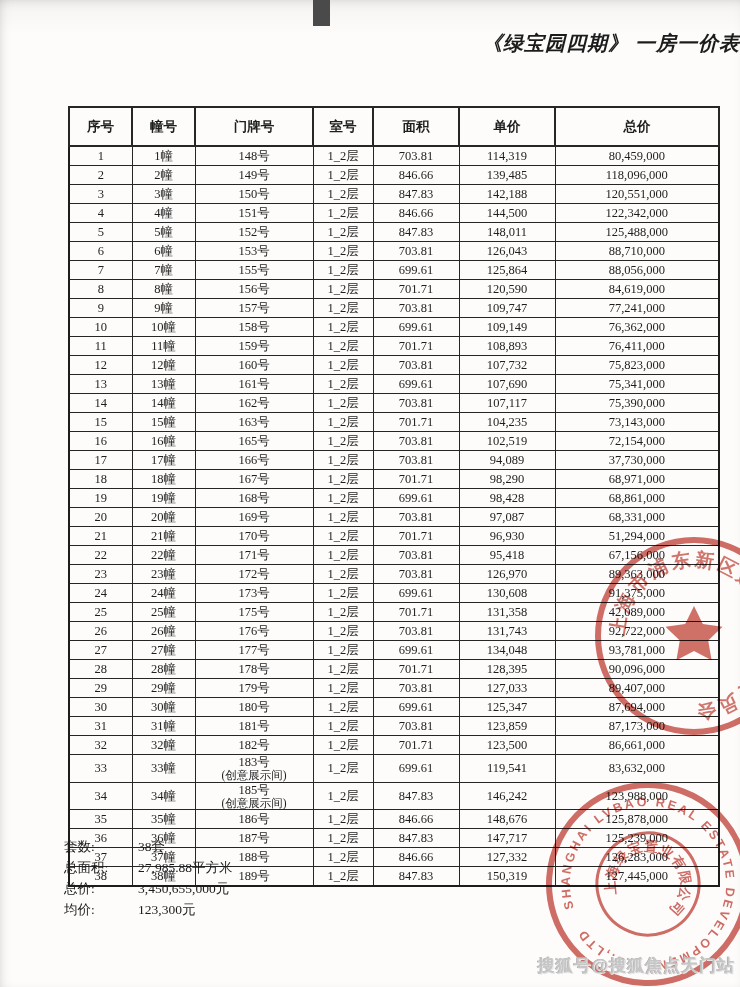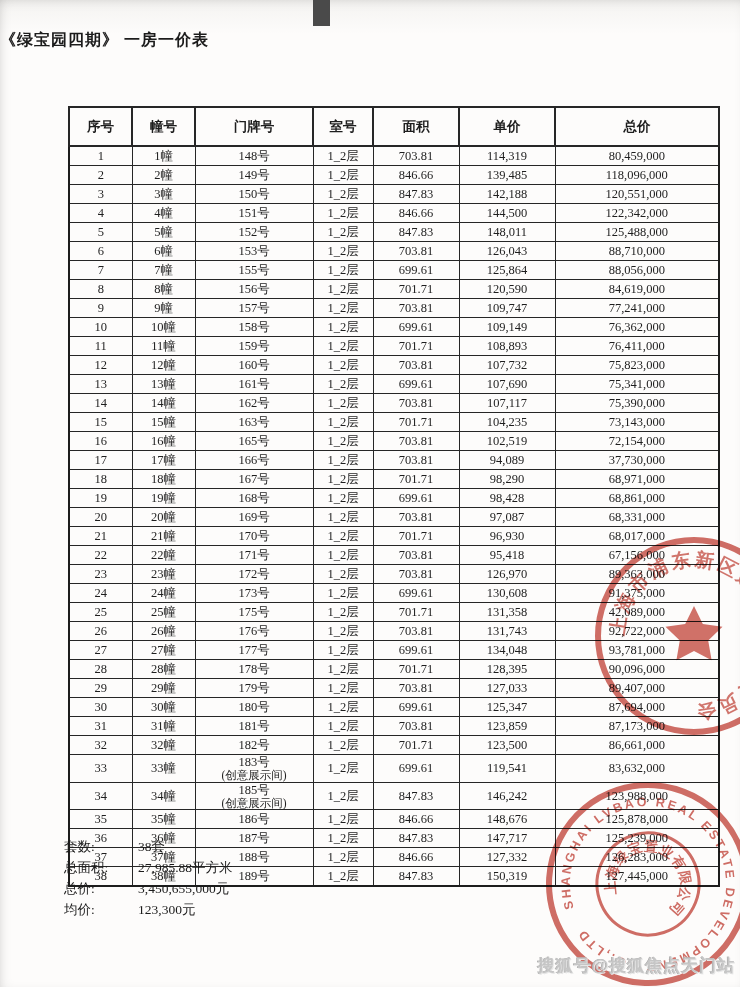--- a/index.html
+++ b/index.html
@@ -5,22 +5,22 @@
   html,body{margin:0;padding:0;}
   body{background:#e9e8e6;font-family:"Liberation Serif","DejaVu Serif",serif;}
   .page{
     position:relative;width:740px;height:987px;overflow:hidden;
     background:linear-gradient(180deg,#f4f3f1 0px,#fdfcfb 34px,#fdfcfb 100%);
     box-shadow:inset 6px 0 14px -8px rgba(0,0,0,.18), inset 0 6px 14px -8px rgba(0,0,0,.15);
     color:#1c1c1c;
   }
   .topmark{position:absolute;left:313px;top:0;width:17px;height:26px;background:#4a4a4a;}
   .title{
-    position:absolute;top:30px;left:0;width:100%;text-align:left;
-    font-size:16px;font-weight:bold;letter-spacing:1px;
+    position:absolute;top:30px;left:0;width:100%;text-align:right;
+    font-size:20px;font-weight:bold;letter-spacing:1px;font-style:italic;
   }
   .location{
     position:absolute;left:62px;top:84px;font-size:13.5px;font-weight:bold;
     border-bottom:2px solid #222;padding-bottom:1px;letter-spacing:.5px;
   }
   .location .lbl{margin-right:6px;}
   table.price{
     position:absolute;left:68px;top:106px;width:650px;
     border-collapse:collapse;table-layout:fixed;
     font-size:12.5px;
@@ -349,21 +349,21 @@
   <tr>
     <td>21</td>
     <td>21幢</td>
     <td class="door">
       <div>170号</div>
 
     </td>
     <td>1_2层</td>
     <td>701.71</td>
     <td class="unit">96,930</td>
-    <td class="num">68,017,000</td>
+    <td class="num">51,294,000</td>
   </tr>
 
   <tr>
     <td>22</td>
     <td>22幢</td>
     <td class="door">
       <div>171号</div>
 
     </td>
     <td>1_2层</td>

